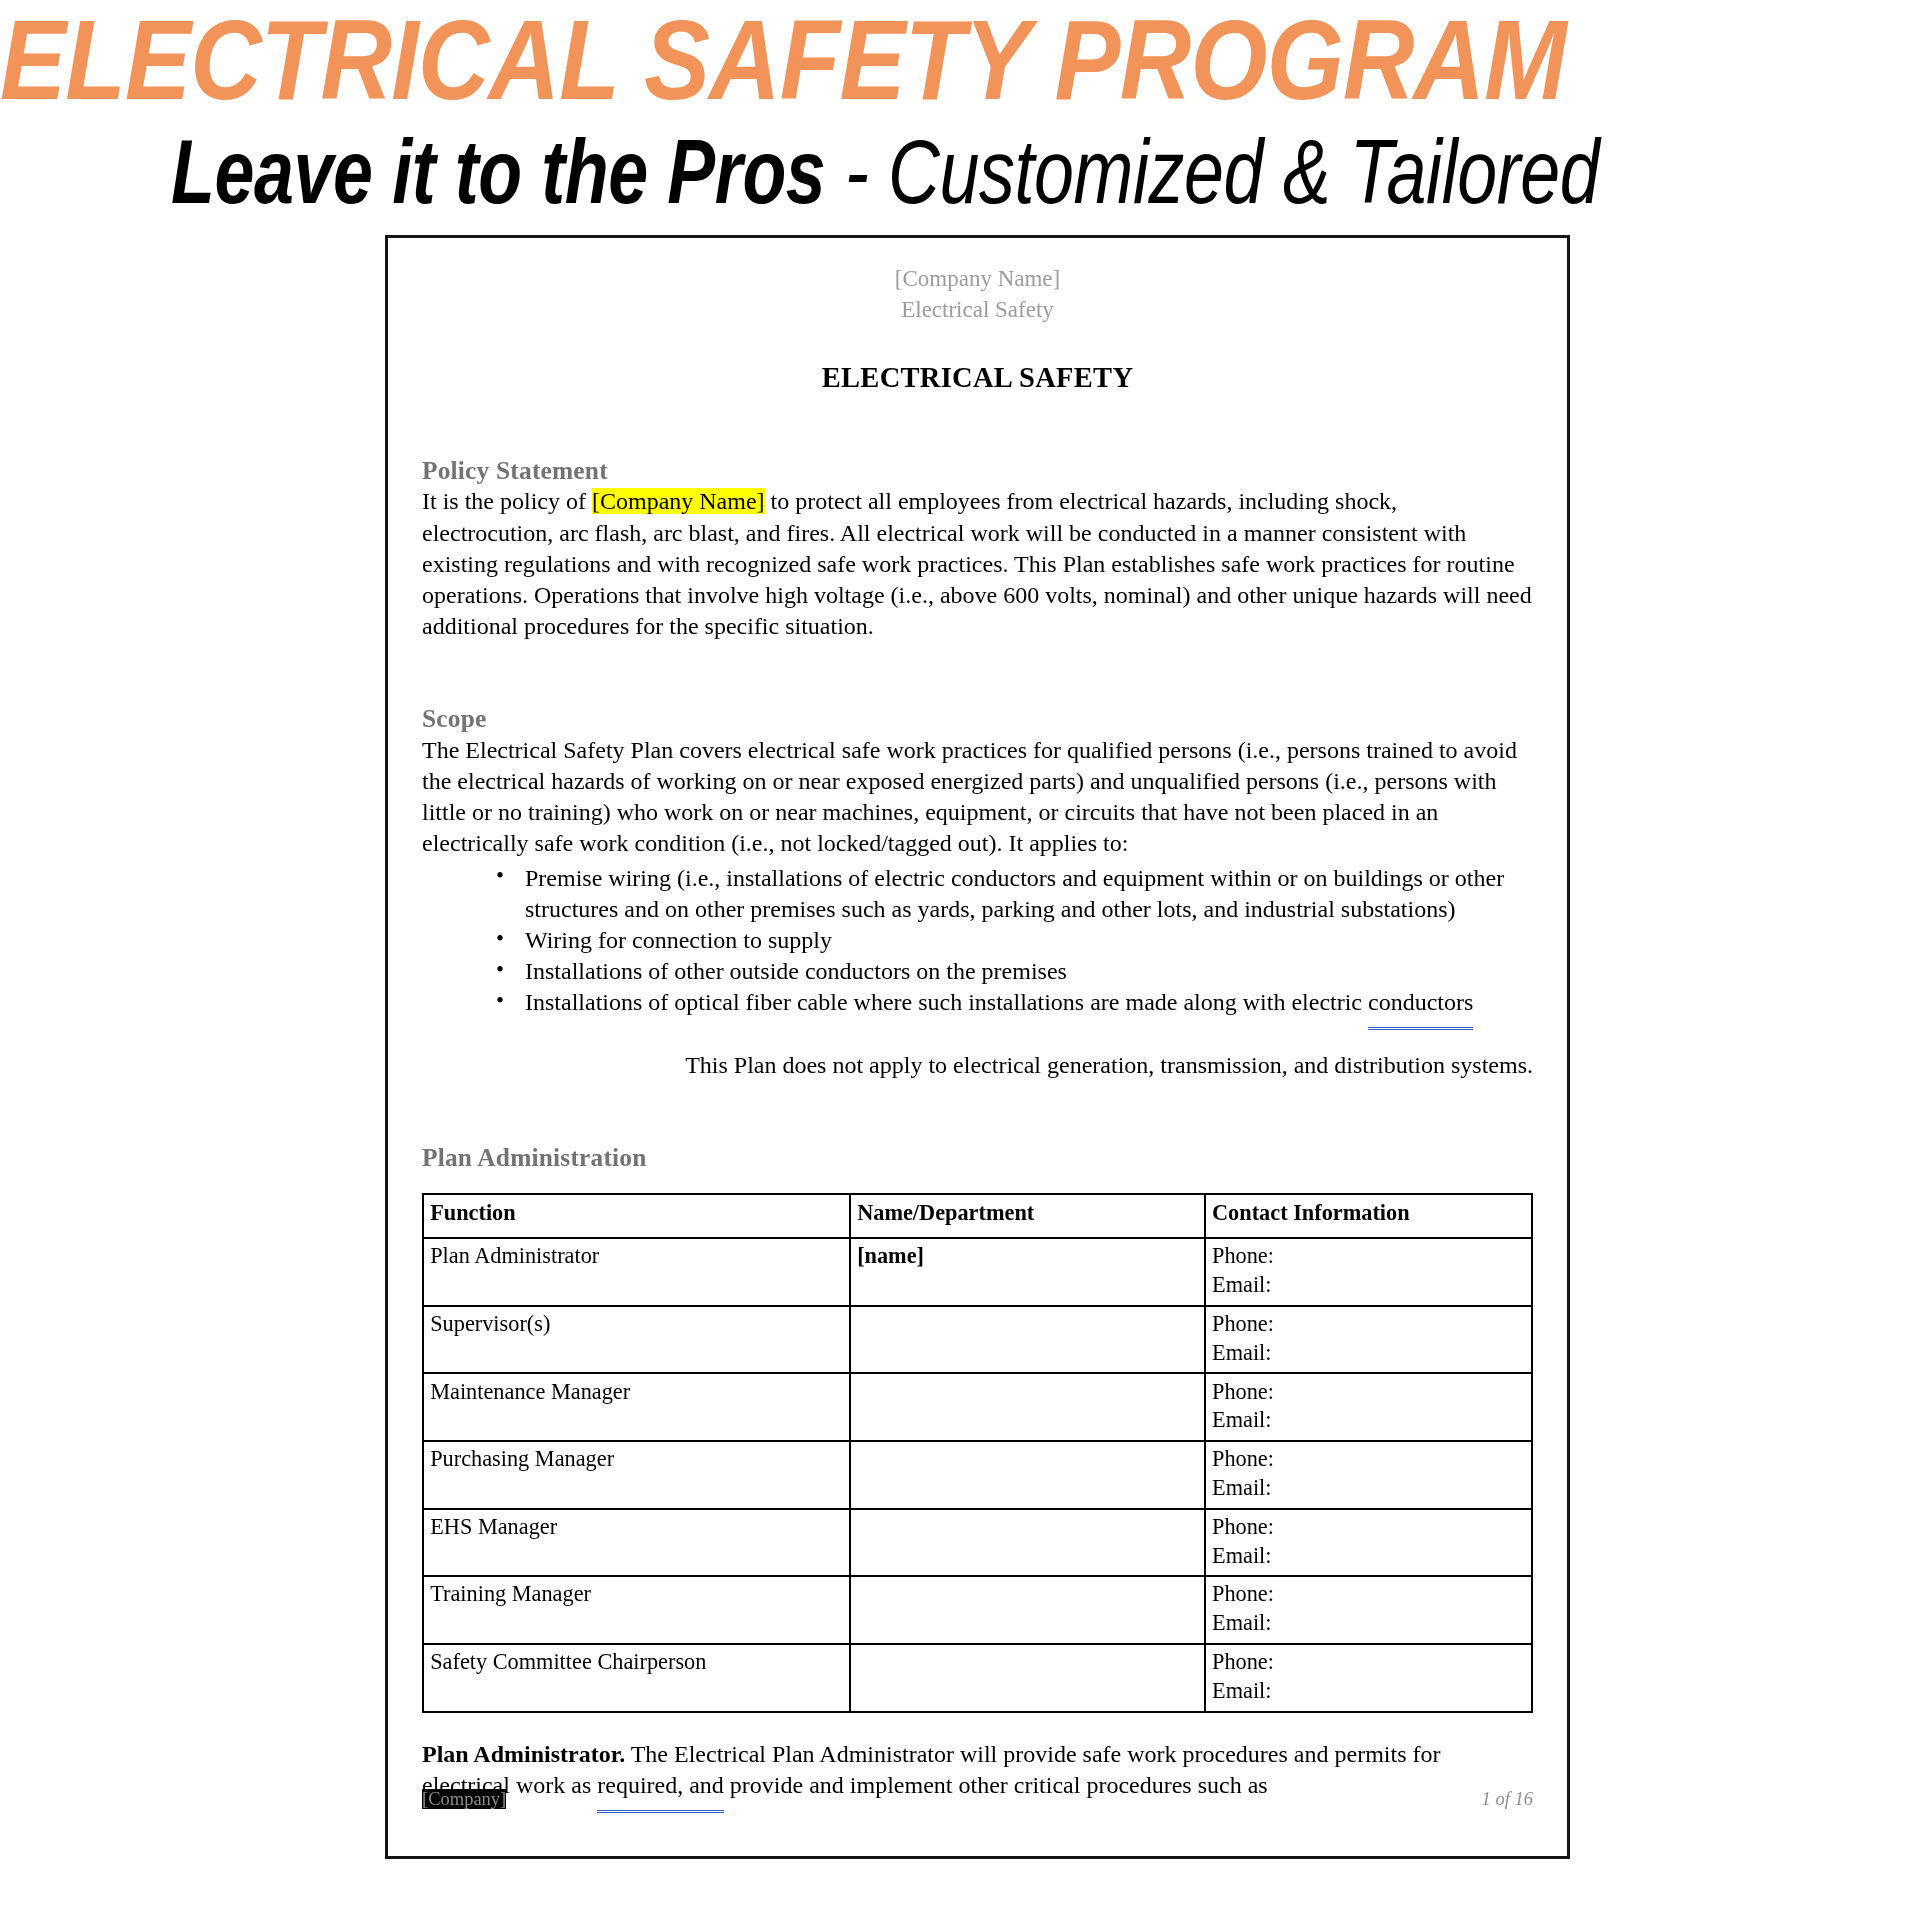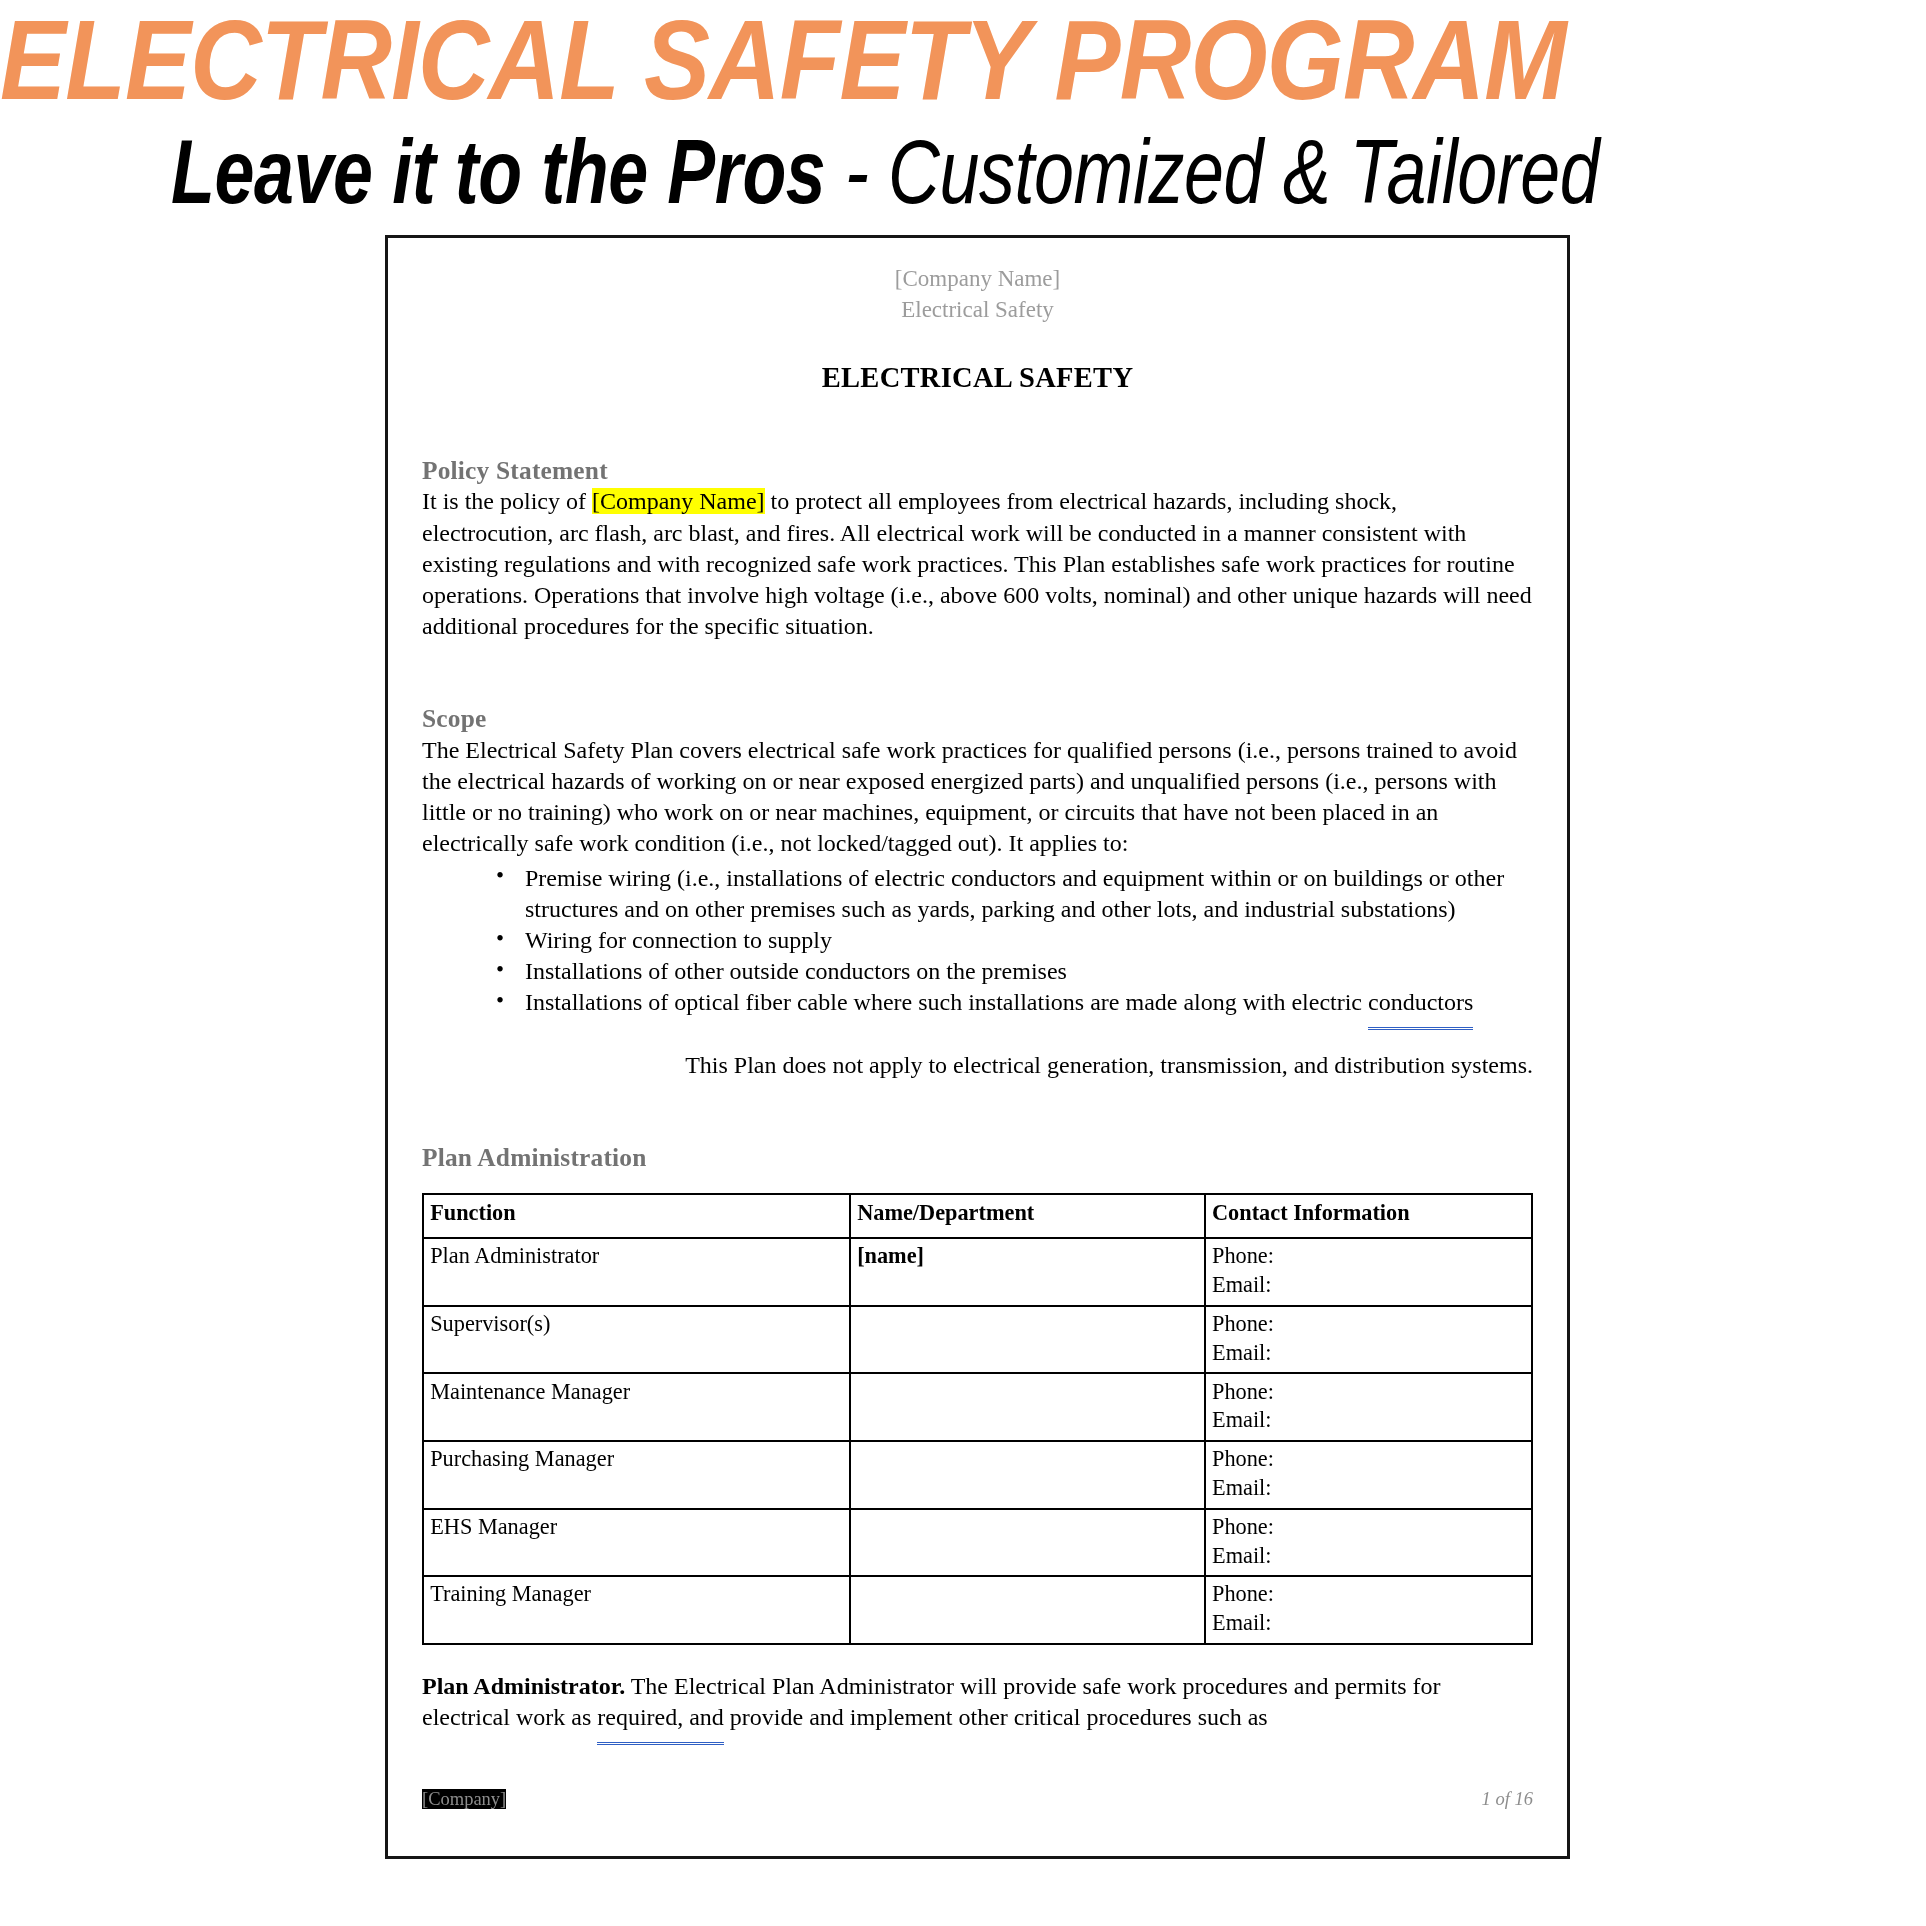--- a/index.html
+++ b/index.html
@@ -292,20 +292,28 @@
           </td>
         </tr>
         <tr>
           <td>Training Manager</td>
           <td class="name-cell"></td>
           <td class="contact-cell">
             <div>Phone:</div>
             <div>Email:</div>
           </td>
         </tr>
+        <tr>
+          <td>Safety Committee Chairperson</td>
+          <td class="name-cell"></td>
+          <td class="contact-cell">
+            <div>Phone:</div>
+            <div>Email:</div>
+          </td>
+        </tr>
       </tbody>
     </table>
 
     <div class="closing-para"><b>Plan Administrator.</b><span> The Electrical Plan Administrator will provide safe work procedures and permits for electrical work as </span><span class="grammar">required, and</span><span> provide and implement other critical procedures such as</span></div>
 
   </div>
 
   <div class="doc-footer">
     <div class="f-left"><span class="hl-soft">[Company]</span></div>
     <div class="f-right">1 of 16</div>

